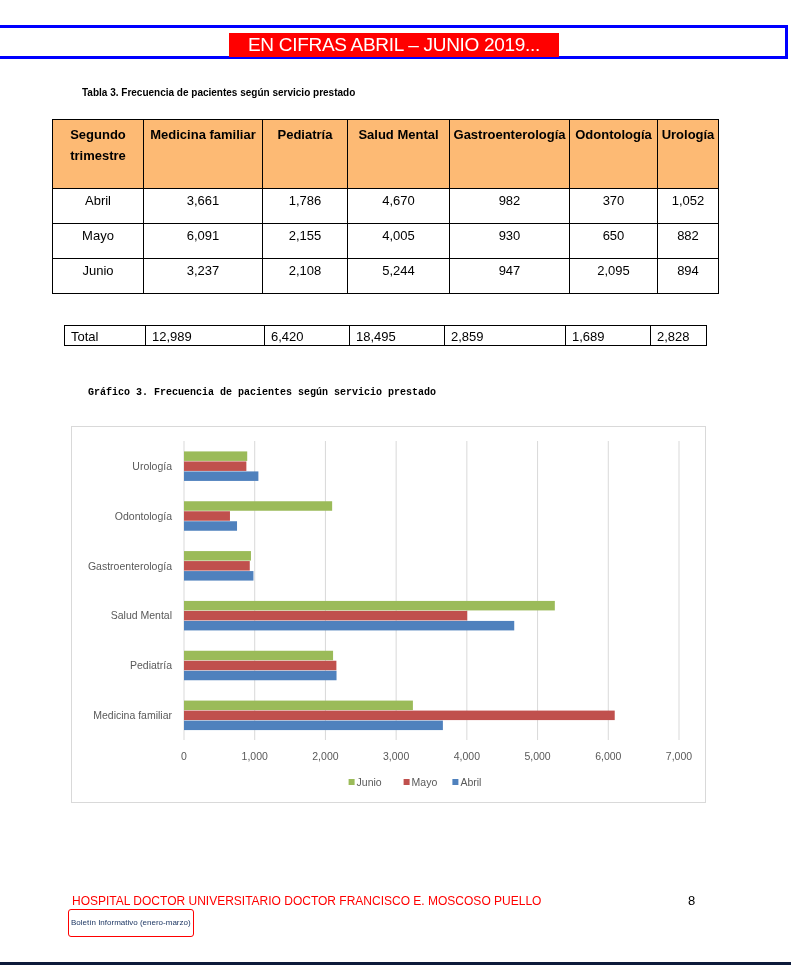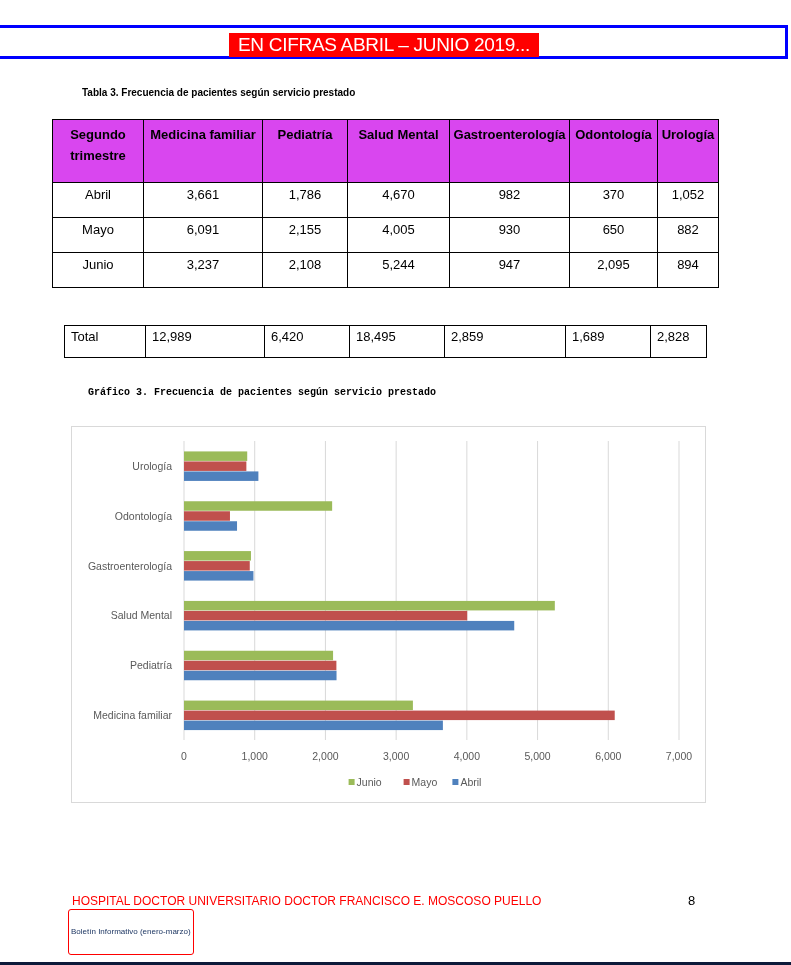--- a/index.html
+++ b/index.html
@@ -2,46 +2,46 @@
 <html><head>
 <meta charset="utf-8">
 <style>
   html, body { margin: 0; padding: 0; background: #ffffff; }
   body { width: 791px; height: 965px; position: relative; overflow: hidden;
          font-family: "Liberation Sans", "DejaVu Sans", sans-serif; color: #000; }
 
   .header-box { position: absolute; left: -4px; top: 25px; width: 792px; height: 34px;
                 border: 3px solid #0000ff; box-sizing: border-box; }
   .header-title { position: absolute; left: 229px; top: 33px; background: #ff0000; color: #fff;
-                  font-size: 19px; line-height: 24px; padding: 0 9px; letter-spacing: -0.3px;
+                  font-size: 19px; line-height: 24px; padding: 0 19px; letter-spacing: -0.3px;
                   font-family: "Liberation Sans Narrow", "Liberation Sans", sans-serif; }
 
   .caption { position: absolute; font-weight: bold; font-size: 10px; }
   .cap-table { left: 82px; top: 87px; }
   .cap-chart { left: 88px; top: 387px; font-family: Liberation Mono, monospace; }
 
   table.main { position: absolute; left: 52px; top: 119px; border-collapse: collapse; font-size: 13px; }
   table.main th, table.main td { border: 1px solid #000; text-align: center; vertical-align: top; }
-  table.main th { background: #d946ef; font-weight: bold; height: 55px; padding: 4px 3px 3px; line-height: 21px; }
+  table.main th { background: #fdba74; font-weight: bold; height: 55px; padding: 4px 3px 9px; line-height: 21px; }
   table.main td { height: 31px; padding-top: 4px; box-sizing: border-box; }
   table.main tbody tr td { height: 35px; }
 
   table.total { position: absolute; left: 64px; top: 325px; border-collapse: collapse; font-size: 13px; }
-  table.total td { border: 1px solid #000; padding: 1px 6px 12px; height: 18px; text-align: left; }
+  table.total td { border: 1px solid #000; padding: 1px 6px 0; height: 18px; text-align: left; }
 
   .chart-frame { position: absolute; left: 71px; top: 426px; width: 635px; height: 377px;
                  border: 1px solid #d9d9d9; box-sizing: border-box; }
   svg.chart { position: absolute; left: 0; top: 0; }
   .cat-label { font-size: 10.5px; fill: #595959; }
   .tick-label { font-size: 10.5px; fill: #595959; }
   .legend-text { font-size: 10.5px; fill: #595959; }
 
   .page-number { position: absolute; left: 688px; top: 893px; font-size: 13px; }
   .footer-bulletin { position: absolute; left: 68px; top: 909px; font-size: 8px; color: #1f3864;
-                     border: 1px solid #ff0000; border-radius: 3px; padding: 17px 2px; line-height: 10px; }
+                     border: 1px solid #ff0000; border-radius: 3px; padding: 8px 2px; line-height: 10px; }
   .footer-hospital { position: absolute; left: 72px; top: 894px; font-size: 12px; color: #ff0000; text-align: center; }
   .bottom-rule { position: absolute; left: 0; top: 962px; width: 791px; height: 3px; background: #0d1a3a; }
 </style>
 </head>
 <body>
 
 <div class="header-box"></div>
 <div class="header-title">EN CIFRAS ABRIL – JUNIO 2019...</div>
 
 <div class="caption cap-table">Tabla 3. Frecuencia de pacientes según servicio prestado</div>

